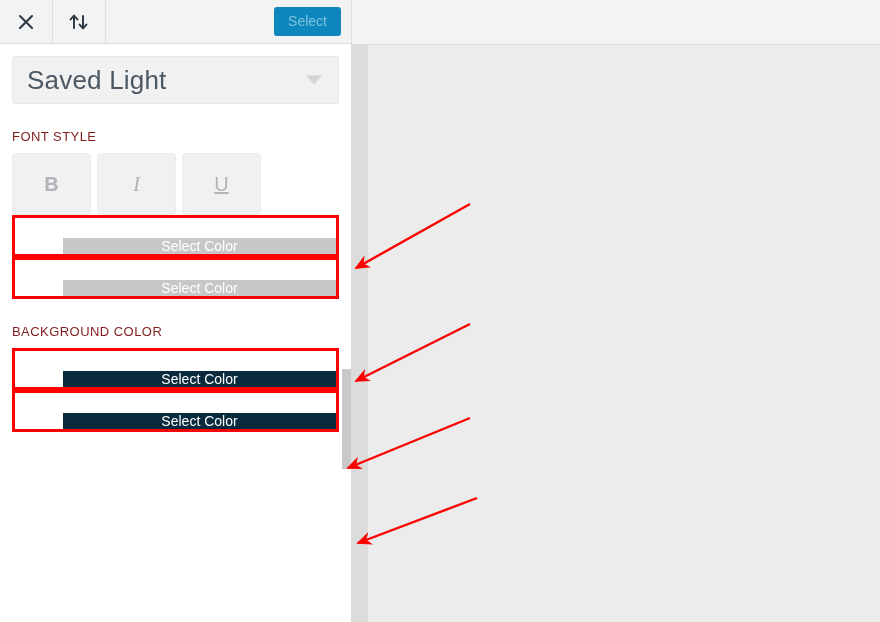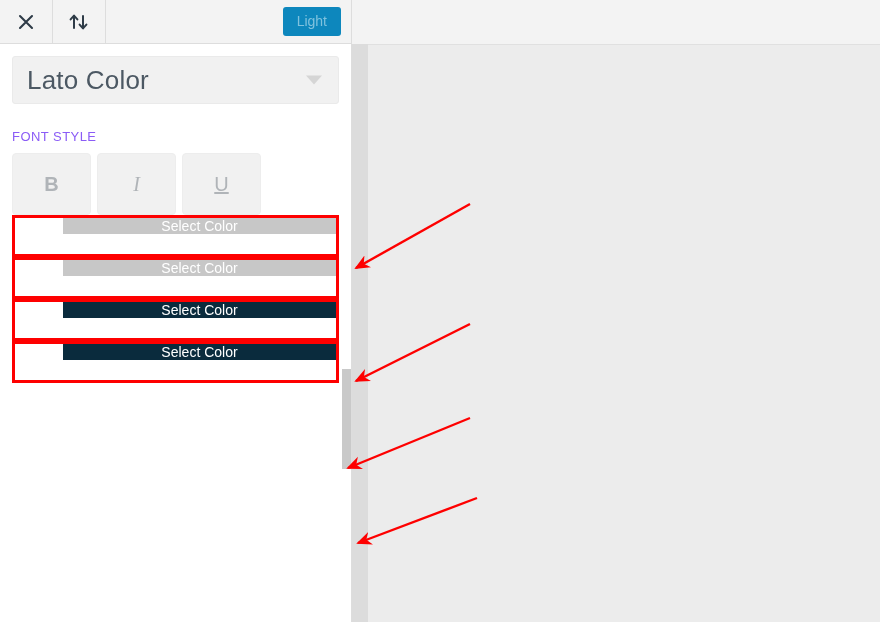--- a/index.html
+++ b/index.html
@@ -148,21 +148,21 @@
     height: 0;
     border-left: 8px solid transparent;
     border-right: 8px solid transparent;
     border-top: 9px solid #d5d5d5;
   }
 
   
   .section-label {
     font-size: 13px;
     letter-spacing: .45px;
-    color: #8b5cf6;
+    color: #7f1d1d;
     text-transform: uppercase;
     margin: 25px 0 9px 0;
   }
 
   
   .style-row {
     display: flex;
     gap: 6px;
   }
   .style-btn {
@@ -182,21 +182,21 @@
   .style-btn.bold { font-weight: bold; }
   .style-btn.italic { font-style: italic; font-family: "Liberation Serif", serif; }
   .style-btn.caps { font-size: 18px; letter-spacing: .5px; }
   .style-btn.underline { text-decoration: underline; }
 
   
   .color-btn {
     position: relative;
     height: 36px;
     display: flex;
-    align-items: flex-start;
+    align-items: flex-end;
     outline: 3px solid #fe0000;
     outline-offset: 0px;
     cursor: pointer;
     box-sizing: border-box;
   }
   .color-swatch {
     width: 48px;
     flex: 0 0 48px;
   }
   .color-body {
@@ -265,27 +265,27 @@
         <span>
           <svg width="22" height="18" viewBox="0 0 22 18" aria-hidden="true">
             <path d="M6 15 L6 3" stroke="#2e3b47" stroke-width="2" fill="none" stroke-linecap="round"></path>
             <path d="M2.6 6.4 L6 2.6 L9.4 6.4" stroke="#2e3b47" stroke-width="2" fill="none" stroke-linecap="round" stroke-linejoin="round"></path>
             <path d="M15 3 L15 15" stroke="#2e3b47" stroke-width="2" fill="none" stroke-linecap="round"></path>
             <path d="M11.6 11.6 L15 15.4 L18.4 11.6" stroke="#2e3b47" stroke-width="2" fill="none" stroke-linecap="round" stroke-linejoin="round"></path>
           </svg>
         </span>
       </div>
       <div class="hdr-spacer"></div>
-      <button class="saved-btn">Light</button>
+      <button class="saved-btn">Select</button>
     </div>
 
     <div class="panel-body">
 
       <div class="font-select">
-        <span class="label">Lato Color</span>
+        <span class="label">Saved Light</span>
         <span class="caret"></span>
       </div>
 
       <div class="section-label">FONT STYLE</div>
       <div class="style-row">
         <div class="style-btn bold">B</div>
         <div class="style-btn italic">I</div>
         <div class="style-btn underline">U</div>
       </div>
 
@@ -296,20 +296,21 @@
         </div>
       </div>
 
       <div class="color-wrap">
         <div class="color-btn light">
           <div class="color-swatch" style="background: rgb(255, 255, 255);"></div>
           <div class="color-body" style="background: rgb(199, 199, 199);">Select Color</div>
         </div>
       </div>
 
+      <div class="section-label">BACKGROUND COLOR</div>
       <div class="color-wrap">
         <div class="color-btn dark">
           <div class="color-swatch" style="background: rgb(11, 65, 89);"></div>
           <div class="color-body" style="background: rgb(10, 43, 61);">Select Color</div>
         </div>
       </div>
 
       <div class="color-wrap">
         <div class="color-btn dark">
           <div class="color-swatch" style="background: rgb(11, 65, 89);"></div>

